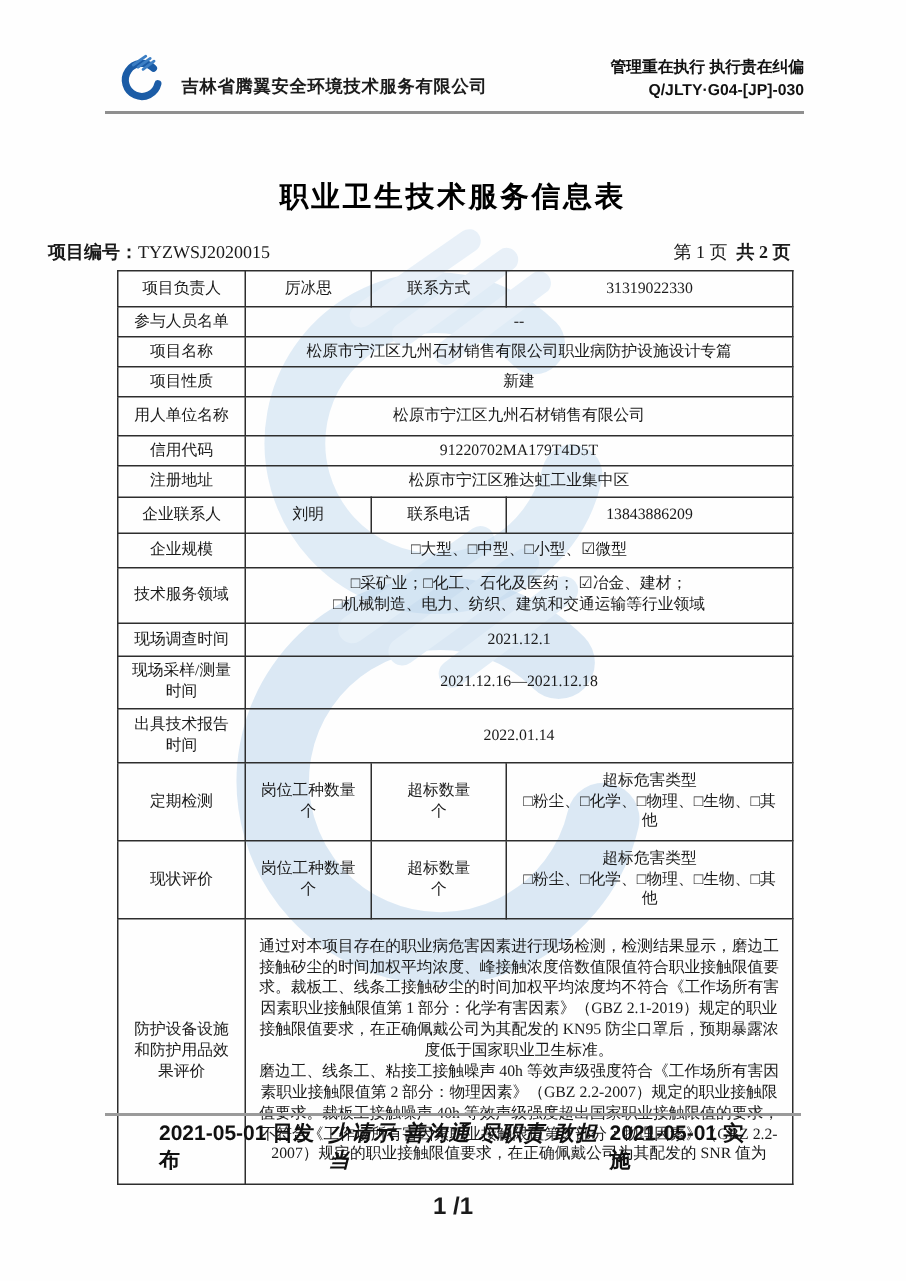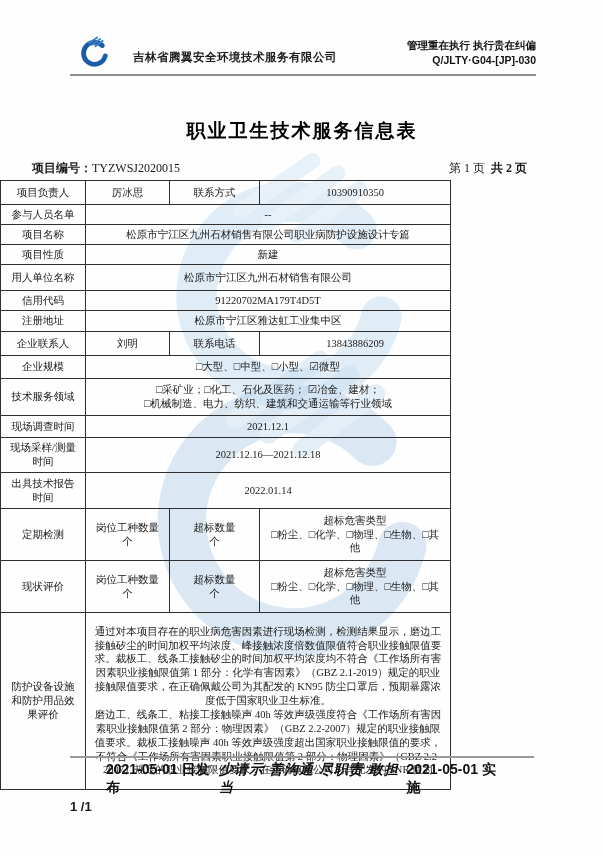--- a/index.html
+++ b/index.html
@@ -16,42 +16,42 @@
   .wm{position:absolute;z-index:0;pointer-events:none;}
   .wm1{left:138px;top:148px;width:312px;height:281px;opacity:.42;}
   .wm2{left:112px;top:345px;width:372px;height:335px;opacity:.5;}
   .content{position:relative;z-index:1;}
   
   .header{
     display:flex;justify-content:space-between;align-items:flex-start;
     padding:36px 68px 0 76px;
     font-family:"Liberation Sans","DejaVu Sans",sans-serif;
   }
-  .header-left{display:flex;align-items:center;gap:19px;}
+  .header-left{display:flex;align-items:center;gap:7px;}
   .company{font-weight:bold;font-size:11.5px;letter-spacing:.5px;color:#1c1c1c;padding-top:10px;}
   .header-right{text-align:right;line-height:1.45;padding-top:2px;}
   .slogan{font-weight:bold;font-size:10.5px;color:#111;}
   .doc-code{font-weight:bold;font-size:10.5px;color:#111;}
   .header-rule{margin:5px 68px 0 70px;border-top:2.5px solid #8f8f8f;}
   
   .doc-title{
     margin-top:42px;text-align:center;
     font-family:"Liberation Sans","DejaVu Sans",sans-serif;
     font-weight:bold;font-size:19px;letter-spacing:2px;color:#000;
   }
   .meta-row{
     display:flex;justify-content:space-between;align-items:flex-end;
     margin:16px 77px 3px 32px;font-size:12px;
   }
   .meta-left b{font-weight:bold;}
   .meta-right .bold{font-weight:bold;}
   
   table.form{
     border-collapse:collapse;table-layout:fixed;
-    width:450px;
+    margin-left:78px;width:450px;
   }
   table.form td{
     border:1px solid #2e2e2e;
     font-size:10.5px;line-height:1.32;
     text-align:center;vertical-align:middle;
     padding:2px 6px;overflow:hidden;
   }
   td.lbl{padding:2px 6px;}
   td.num{font-size:11.5px;}
   td.para-cell{
@@ -64,21 +64,21 @@
     position:absolute;left:70px;right:70px;bottom:40px;z-index:1;
     font-family:"Liberation Sans","DejaVu Sans",sans-serif;
   }
   .footer-rule{border-top:2px solid #9a9a9a;margin-bottom:3px;}
   .footer-line{
     display:flex;justify-content:space-between;align-items:center;
     font-size:14px;font-weight:bold;color:#111;
     padding:0 28px 0 36px;
   }
   .motto{font-style:italic;letter-spacing:1px;}
-  .page-num{font-size:13px;font-weight:bold;margin-top:2px;}
+  .page-num{text-align:center;font-size:16px;font-weight:bold;margin-top:13px;}
 </style>
 </head>
 <body>
 
 <div class="page">
 
   <svg class="wm wm1" viewBox="0 0 100 90">
     <path d="M70 26 A30 30 0 1 0 78 54" fill="none" stroke="#b9d4ec" stroke-width="13" stroke-linecap="round"></path>
     <g stroke="#cadff2" stroke-width="5" stroke-linecap="round">
       <line x1="33" y1="20" x2="56" y2="4"></line>
@@ -129,21 +129,21 @@
           <col style="width:84px">
           <col style="width:90px">
           <col style="width:191px">
         </colgroup>
 
       <tbody>
           <tr style="height:24px">
         <td class="lbl">项目负责人</td>
         <td>厉冰思</td>
         <td>联系方式</td>
-        <td class="num">10390910350</td>
+        <td class="num">31319022330</td>
       </tr>
 
       <tr style="height:20px">
         <td class="lbl">参与人员名单</td>
         <td colspan="3">--</td>
       </tr>
 
       <tr style="height:20px">
         <td class="lbl">项目名称</td>
         <td colspan="3">松原市宁江区九州石材销售有限公司职业病防护设施设计专篇</td>

